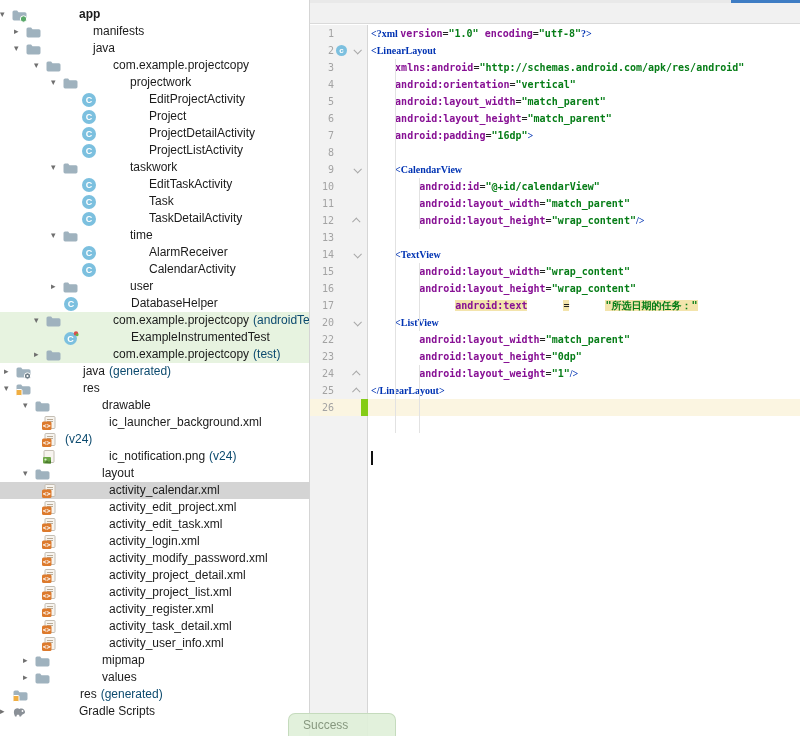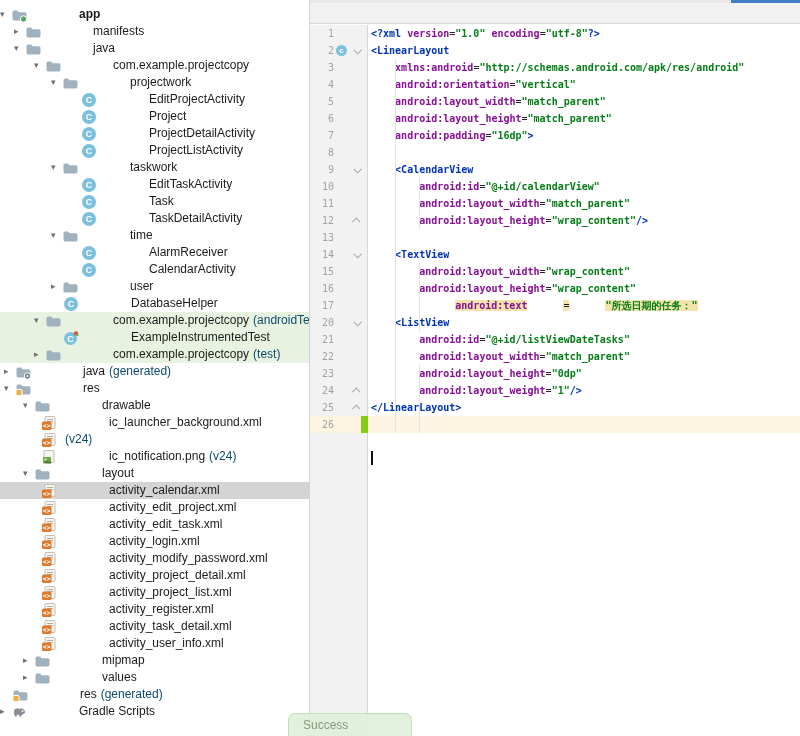--- a/index.html
+++ b/index.html
@@ -34,29 +34,29 @@
   .gcell{width:58px;flex:0 0 58px;display:flex;align-items:center;background:var(--gutter);border-right:1px solid var(--gutterline);}
   .cl.cur .gcell{background:transparent;border-right:7px solid #84cc16;}
   .gnum{width:24px;text-align:right;color:var(--numcol);font-size:10px;flex:0 0 24px;}
   .gicon{width:15px;flex:0 0 15px;display:flex;justify-content:center;align-items:center;}
   .gfold{width:15px;flex:0 0 15px;display:flex;justify-content:center;align-items:center;}
   .fold{width:6px;height:6px;border:1px solid #a8a8a8;border-top:none;border-left:none;background:transparent;}
   .fold.down{transform:rotate(45deg) translateY(-1px);}
   .fold.up{transform:rotate(-135deg) translateY(-1px);}
   .gclass{width:11px;height:11px;border-radius:50%;background:#7cc0df;color:#ffffff;font-size:8px;font-weight:bold;display:flex;align-items:center;justify-content:center;font-family:"Liberation Sans",sans-serif;}
   .ct{white-space:pre;padding-left:3px;line-height:17px;font-weight:bold;color:#222;}
-  .tk-t{color:var(--tag);} .tk-a{color:var(--attr);} .tk-v{color:var(--val);} .tk-e{color:var(--eq);font-weight:normal;} .tk-p{color:#222;}
+  .tk-t{color:var(--tag);font-family:Liberation Serif, serif;} .tk-a{color:var(--attr);} .tk-v{color:var(--val);} .tk-e{color:var(--eq);font-weight:normal;} .tk-p{color:#222;}
   .hlseg{background:var(--usage);margin-left:36px;}
   .filler{flex:1 1 auto;display:flex;}
   .filler .gcell{height:100%;}
   .guide{position:absolute;width:1px;background:#e2e2e2;z-index:0;}
   .caret{position:absolute;width:2px;height:14px;background:#111;z-index:3;}
 
   
-  .toast{position:absolute;left:288px;top:713px;width:124px;height:23px;background:rgba(224,240,217,0.92);border:1px solid rgba(190,214,182,0.8);border-bottom:none;border-radius:7px 7px 0 0;display:flex;align-items:center;padding-left:14px;z-index:5;}
+  .toast{position:absolute;left:288px;top:713px;width:108px;height:23px;background:rgba(224,240,217,0.92);border:1px solid rgba(190,214,182,0.8);border-bottom:none;border-radius:7px 7px 0 0;display:flex;align-items:center;padding-left:14px;z-index:5;}
   .toast span{font-size:12px;color:#87987f;}
 
   svg{display:block;}
 </style>
 </head>
 <body>
 
 <div class="stage">
 
   <div class="tree" id="tree">
@@ -647,28 +647,20 @@
             <span class="gnum">20</span>
             <span class="gicon"></span>
             <span class="gfold">
               <span class="fold down"></span>
             </span>
           </div>
           <div class="ct"><span class="tk-p">    </span><span class="tk-t">&lt;ListView</span></div>
         </div>
         <div class="cl">
           <div class="gcell">
-            <span class="gnum">21</span>
-            <span class="gicon"></span>
-            <span class="gfold"></span>
-          </div>
-          <div class="ct"><span class="tk-p">        </span><span class="tk-a">android:id</span><span class="tk-e">=</span><span class="tk-v">"@+id/listViewDateTasks"</span></div>
-        </div>
-        <div class="cl">
-          <div class="gcell">
             <span class="gnum">22</span>
             <span class="gicon"></span>
             <span class="gfold"></span>
           </div>
           <div class="ct"><span class="tk-p">        </span><span class="tk-a">android:layout_width</span><span class="tk-e">=</span><span class="tk-v">"match_parent"</span></div>
         </div>
         <div class="cl">
           <div class="gcell">
             <span class="gnum">23</span>
             <span class="gicon"></span>

